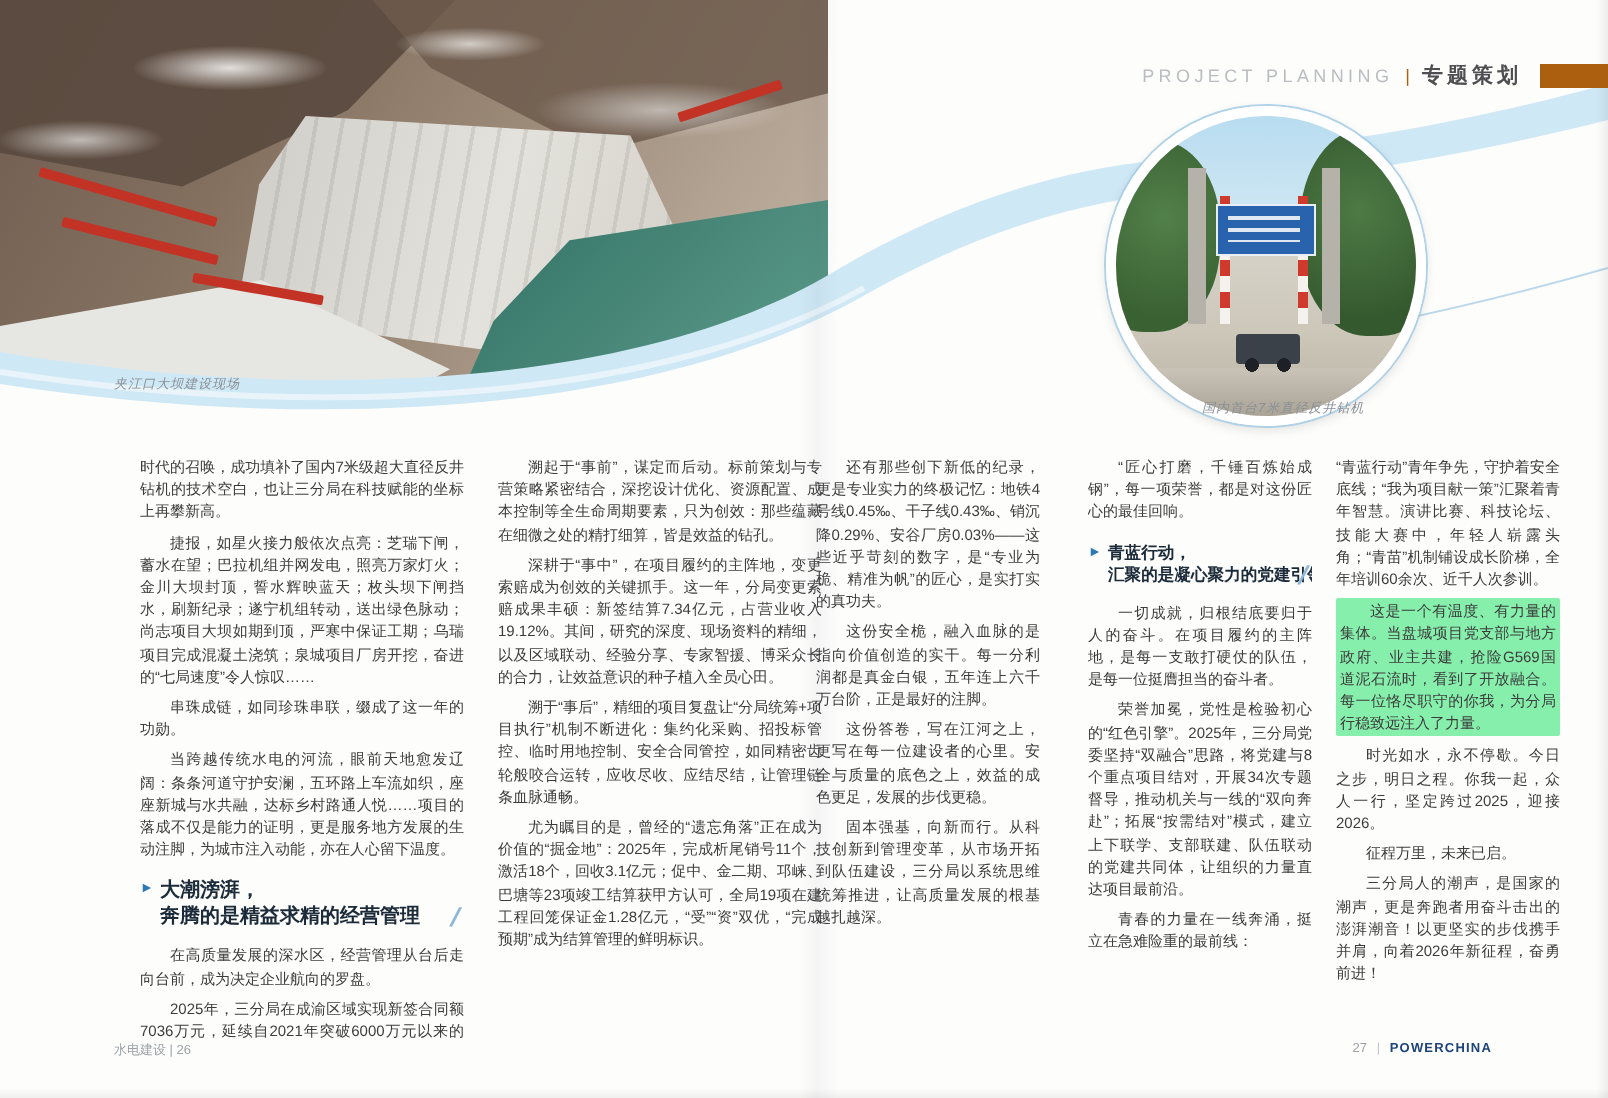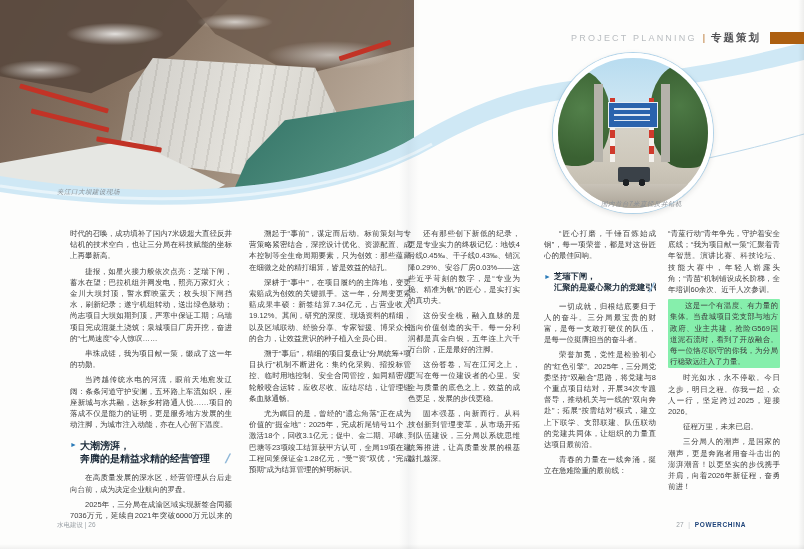--- a/index.html
+++ b/index.html
@@ -151,21 +151,21 @@
     <span class="hdr-zh">专题策划</span>
     <span class="hdr-bar"></span>
   </div>
 
   <div class="cap cap-photo">夹江口大坝建设现场</div>
   <div class="cap cap-circ">国内首台7米直径反井钻机</div>
 
   <div class="col colL1">
     <p class="noindent">时代的召唤，成功填补了国内7米级超大直径反井钻机的技术空白，也让三分局在科技赋能的坐标上再攀新高。</p>
     <p>捷报，如星火接力般依次点亮：芝瑞下闸，蓄水在望；巴拉机组并网发电，照亮万家灯火；金川大坝封顶，誓水辉映蓝天；枚头坝下闸挡水，刷新纪录；遂宁机组转动，送出绿色脉动；尚志项目大坝如期到顶，严寒中保证工期；乌瑞项目完成混凝土浇筑；泉城项目厂房开挖，奋进的“七局速度”令人惊叹……</p>
-    <p>串珠成链，我为项目献一策，缀成了这一年的功勋。</p>
+    <p>串珠成链，如同珍珠串联，缀成了这一年的功勋。</p>
     <p>当跨越传统水电的河流，眼前天地愈发辽阔：条条河道守护安澜，五环路上车流如织，座座新城与水共融，达标乡村路通人悦……项目的落成不仅是能力的证明，更是服务地方发展的生动注脚，为城市注入动能，亦在人心留下温度。</p>
     <div class="sec-h">
       <span class="mk">►</span>
       <span class="l1">大潮滂湃，</span>
       <span class="l2">奔腾的是精益求精的经营管理</span>
       <span class="slash">/</span>
     </div>
     <p>在高质量发展的深水区，经营管理从台后走向台前，成为决定企业航向的罗盘。</p>
     <p>2025年，三分局在成渝区域实现新签合同额7036万元，延续自2021年突破6000万元以来的强劲势头，亮眼数字的背后，是全要素精益管理的深厚功底。</p>
   </div>
@@ -181,25 +181,25 @@
     <p>还有那些创下新低的纪录，更是专业实力的终极记忆：地铁4号线0.45‰、干子线0.43‰、销沉降0.29%、安谷厂房0.03%——这些近乎苛刻的数字，是“专业为桅、精准为帆”的匠心，是实打实的真功夫。</p>
     <p>这份安全桅，融入血脉的是指向价值创造的实干。每一分利润都是真金白银，五年连上六千万台阶，正是最好的注脚。</p>
     <p>这份答卷，写在江河之上，更写在每一位建设者的心里。安全与质量的底色之上，效益的成色更足，发展的步伐更稳。</p>
     <p>固本强基，向新而行。从科技创新到管理变革，从市场开拓到队伍建设，三分局以系统思维统筹推进，让高质量发展的根基越扎越深。</p>
   </div>
 
   <div class="col colR2">
     <p>“匠心打磨，千锤百炼始成钢”，每一项荣誉，都是对这份匠心的最佳回响。</p>
     <div class="sec-h small">
       <span class="mk">►</span>
-      <span class="l1">芝瑞下闸，</span>
+      <span class="l1">青蓝行动，</span>
       <span class="l2">汇聚的是凝心聚力的党建引领</span>
       <span class="slash">/</span>
     </div>
-    <p>一切成就，归根结底要归于人的奋斗。三分局最宝贵的财富，是每一支敢打硬仗的队伍，是每一位挺膺担当的奋斗者。</p>
+    <p>一切成就，归根结底要归于人的奋斗。在项目履约的主阵地，是每一支敢打硬仗的队伍，是每一位挺膺担当的奋斗者。</p>
     <p>荣誉加冕，党性是检验初心的“红色引擎”。2025年，三分局党委坚持“双融合”思路，将党建与8个重点项目结对，开展34次专题督导，推动机关与一线的“双向奔赴”；拓展“按需结对”模式，建立上下联学、支部联建、队伍联动的党建共同体，让组织的力量直达项目最前沿。</p>
     <p>青春的力量在一线奔涌，挺立在急难险重的最前线：</p>
   </div>
 
   <div class="col colR3">
     <p class="noindent">“青蓝行动”青年争先，守护着安全底线；“我为项目献一策”汇聚着青年智慧。演讲比赛、科技论坛、技能大赛中，年轻人崭露头角；“青苗”机制铺设成长阶梯，全年培训60余次、近千人次参训。</p>
     <p class="hl">这是一个有温度、有力量的集体。当盘城项目党支部与地方政府、业主共建，抢险G569国道泥石流时，看到了开放融合。每一位恪尽职守的你我，为分局行稳致远注入了力量。</p>
     <p>时光如水，永不停歇。今日之步，明日之程。你我一起，众人一行，坚定跨过2025，迎接2026。</p>
     <p>征程万里，未来已启。</p>
     <p><span>三分局人的潮声，是国家的潮声，更是奔跑者用奋斗击出的澎湃潮音！以更坚实的步伐携手并肩，向着2026年新征程，奋勇前进！</span></p>

